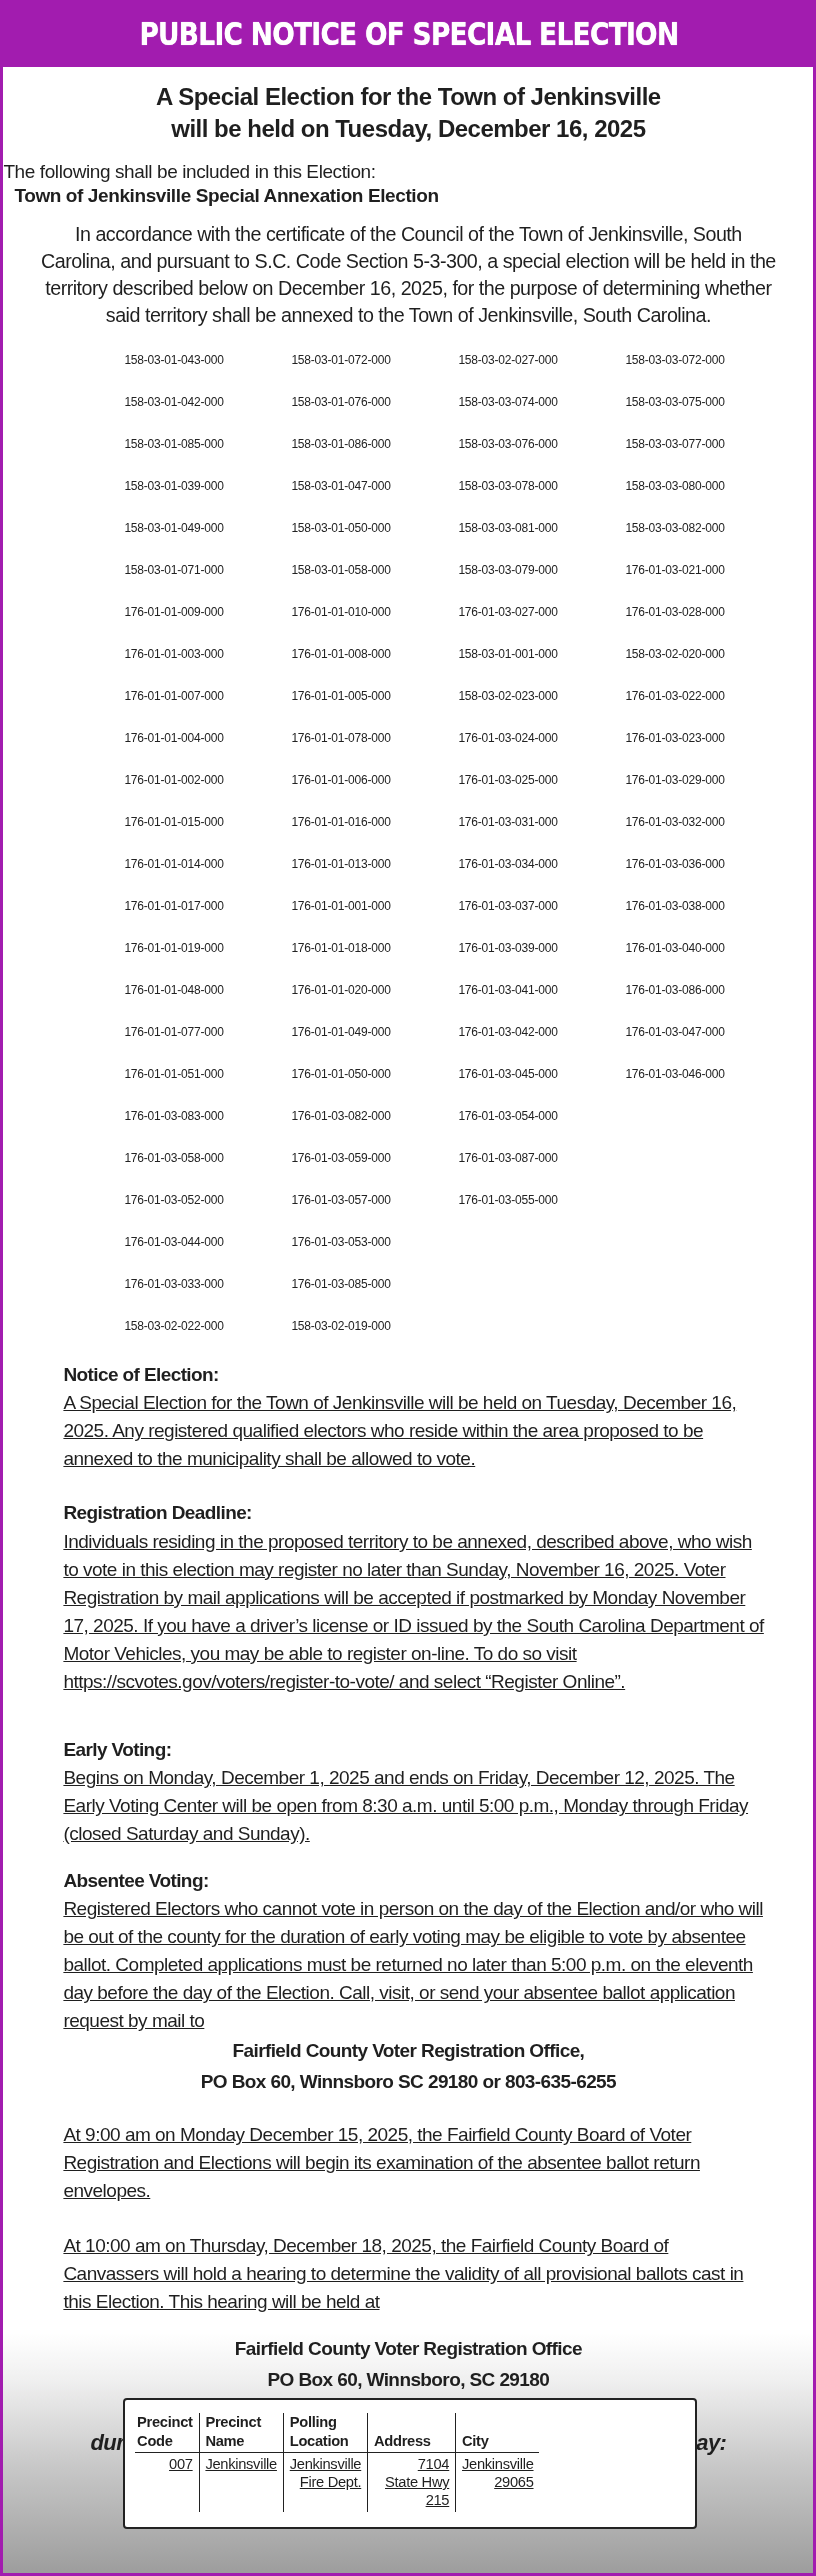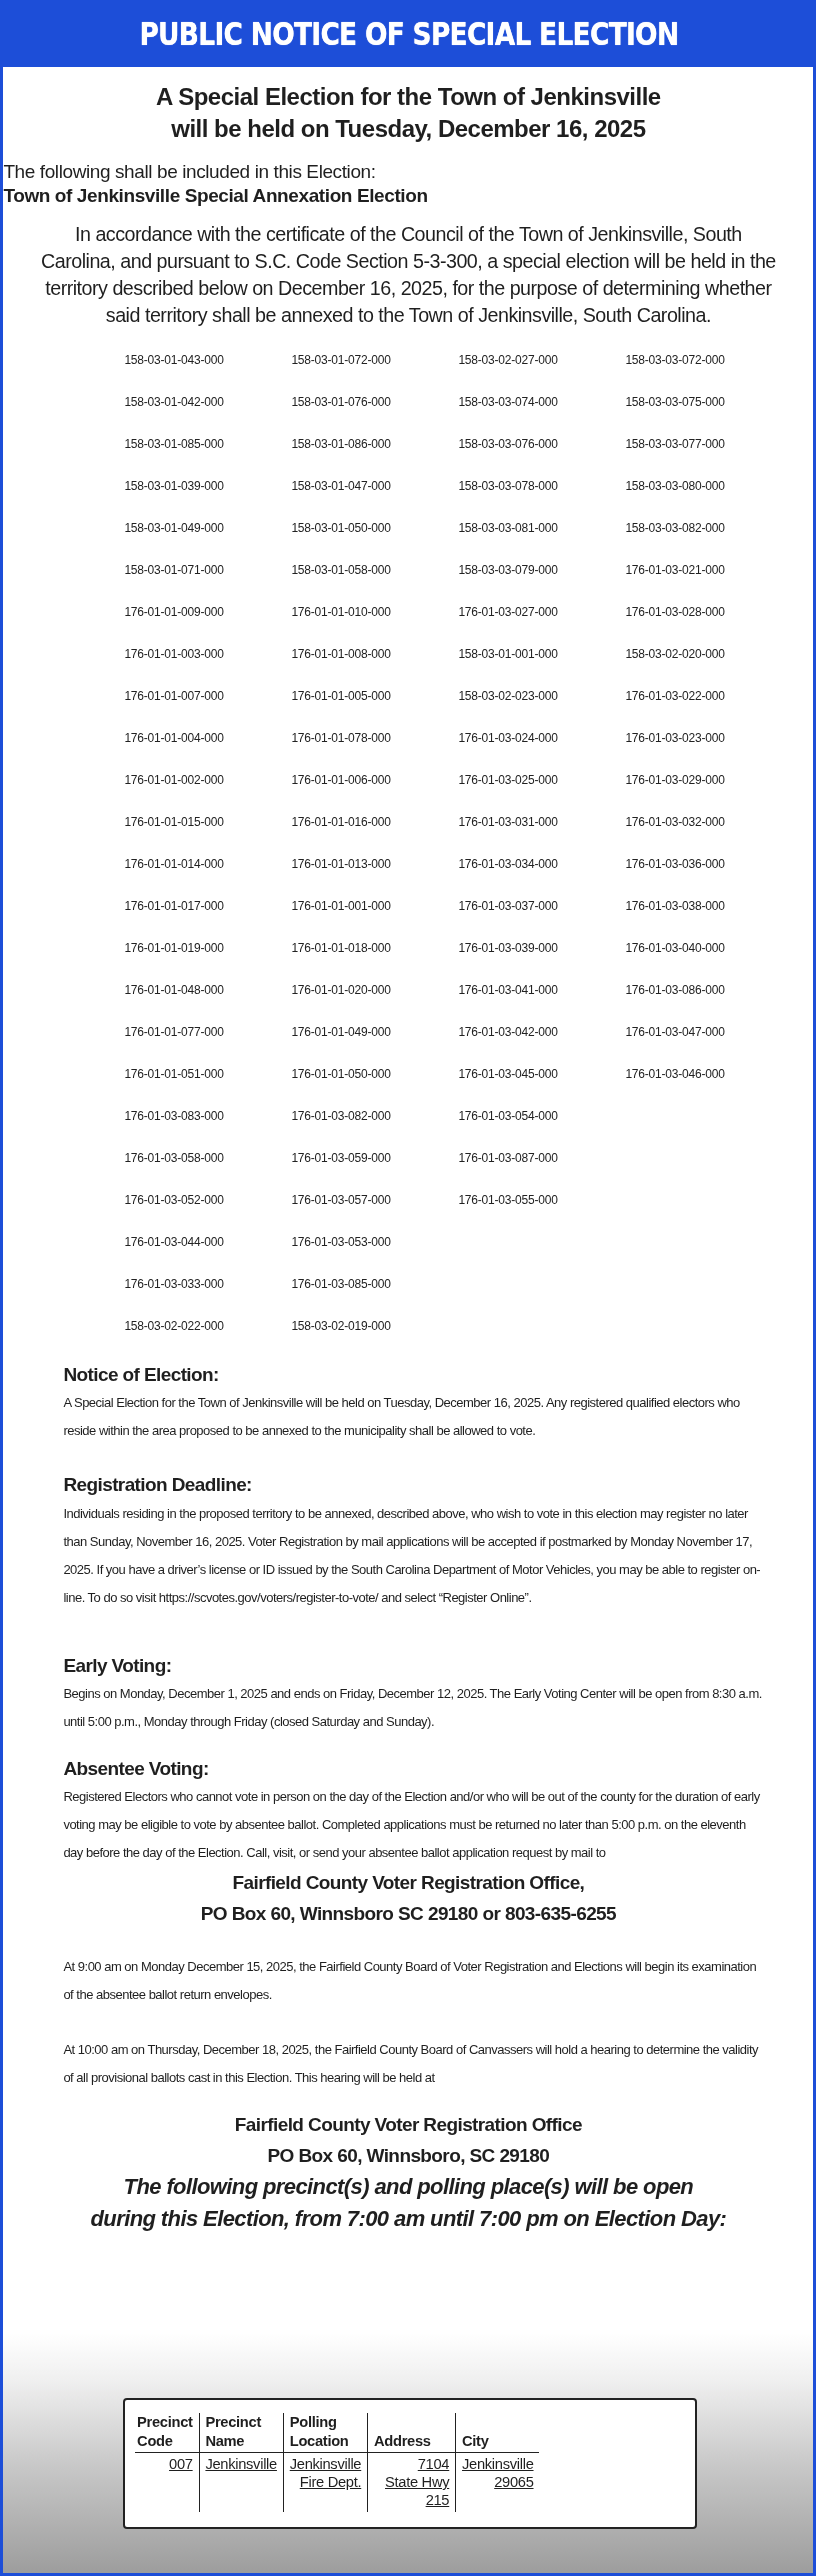--- a/index.html
+++ b/index.html
@@ -7,21 +7,21 @@
     body {
       font-family: "Liberation Sans", "DejaVu Sans", sans-serif;
       color: #1f1f1f;
       position: relative;
       overflow: hidden;
     }
     .frame {
       position: absolute;
       left: 0; top: 0;
       width: 817px; height: 2576px;
-      background: #1d4ed8;
+      background: #a21caf;
     }
     .header {
       position: absolute;
       left: 0; top: 0; width: 817px; height: 67px;
       display: flex; align-items: center; justify-content: center;
     }
     .header h1 {
       font-family: "DejaVu Sans", sans-serif;
       font-weight: 900;
       font-size: 32px;
@@ -52,20 +52,21 @@
     .intro {
       text-align: left;
       font-size: 19px;
       line-height: 24px;
       margin-top: 15px;
       letter-spacing: -0.4px;
     }
     .intro .strong {
       font-weight: 700;
       display: block;
+      padding-left: 11px;
     }
     .lead {
       text-align: center;
       font-size: 19.7px;
       line-height: 27px;
       margin: 12.6px auto 0;
       width: 746px;
       letter-spacing: -0.5px;
     }
     .parcels {
@@ -89,23 +90,24 @@
       margin: 0 0 0 60px;
       width: 704px;
     }
     .section h2 {
       font-size: 19px;
       font-weight: 700;
       letter-spacing: -0.6px;
       line-height: 28.5px;
     }
     .section p {
-      font-size: 13px;
+      font-size: 19px;
       line-height: 28px;
       letter-spacing: -0.5px;
+      text-decoration: underline;
     }
     .center-bold {
       text-align: center;
       font-weight: 700;
       font-size: 19px;
       line-height: 31px;
       letter-spacing: -0.6px;
     }
     .italic-note {
       text-align: center;

